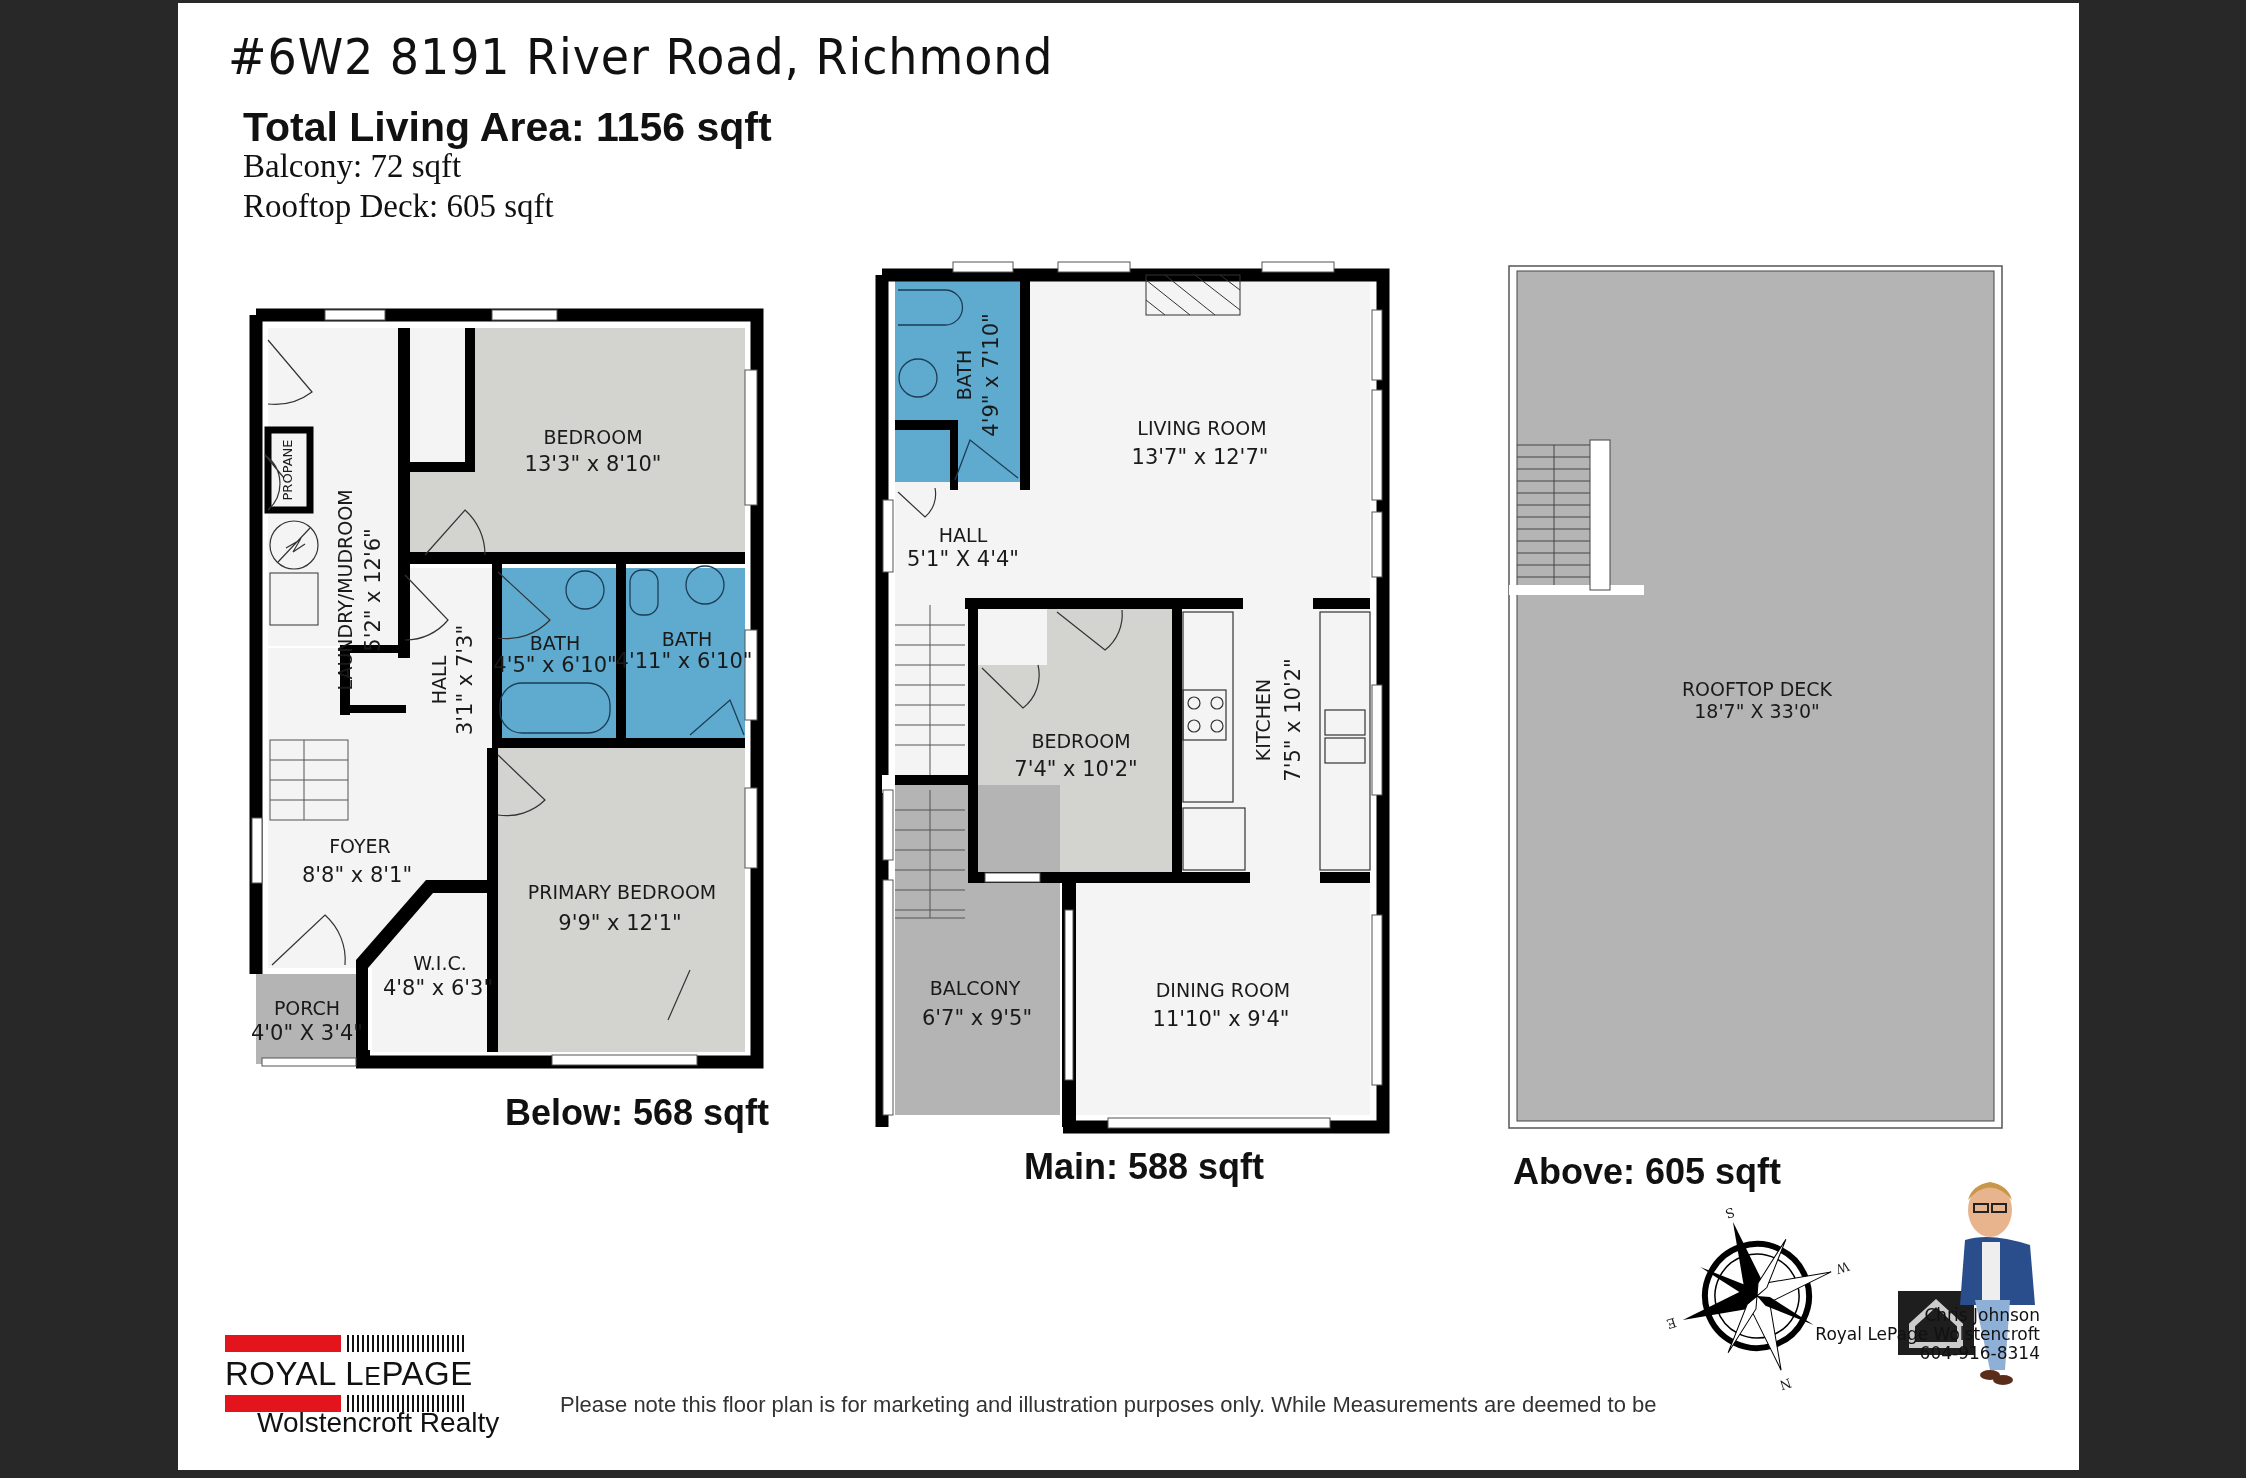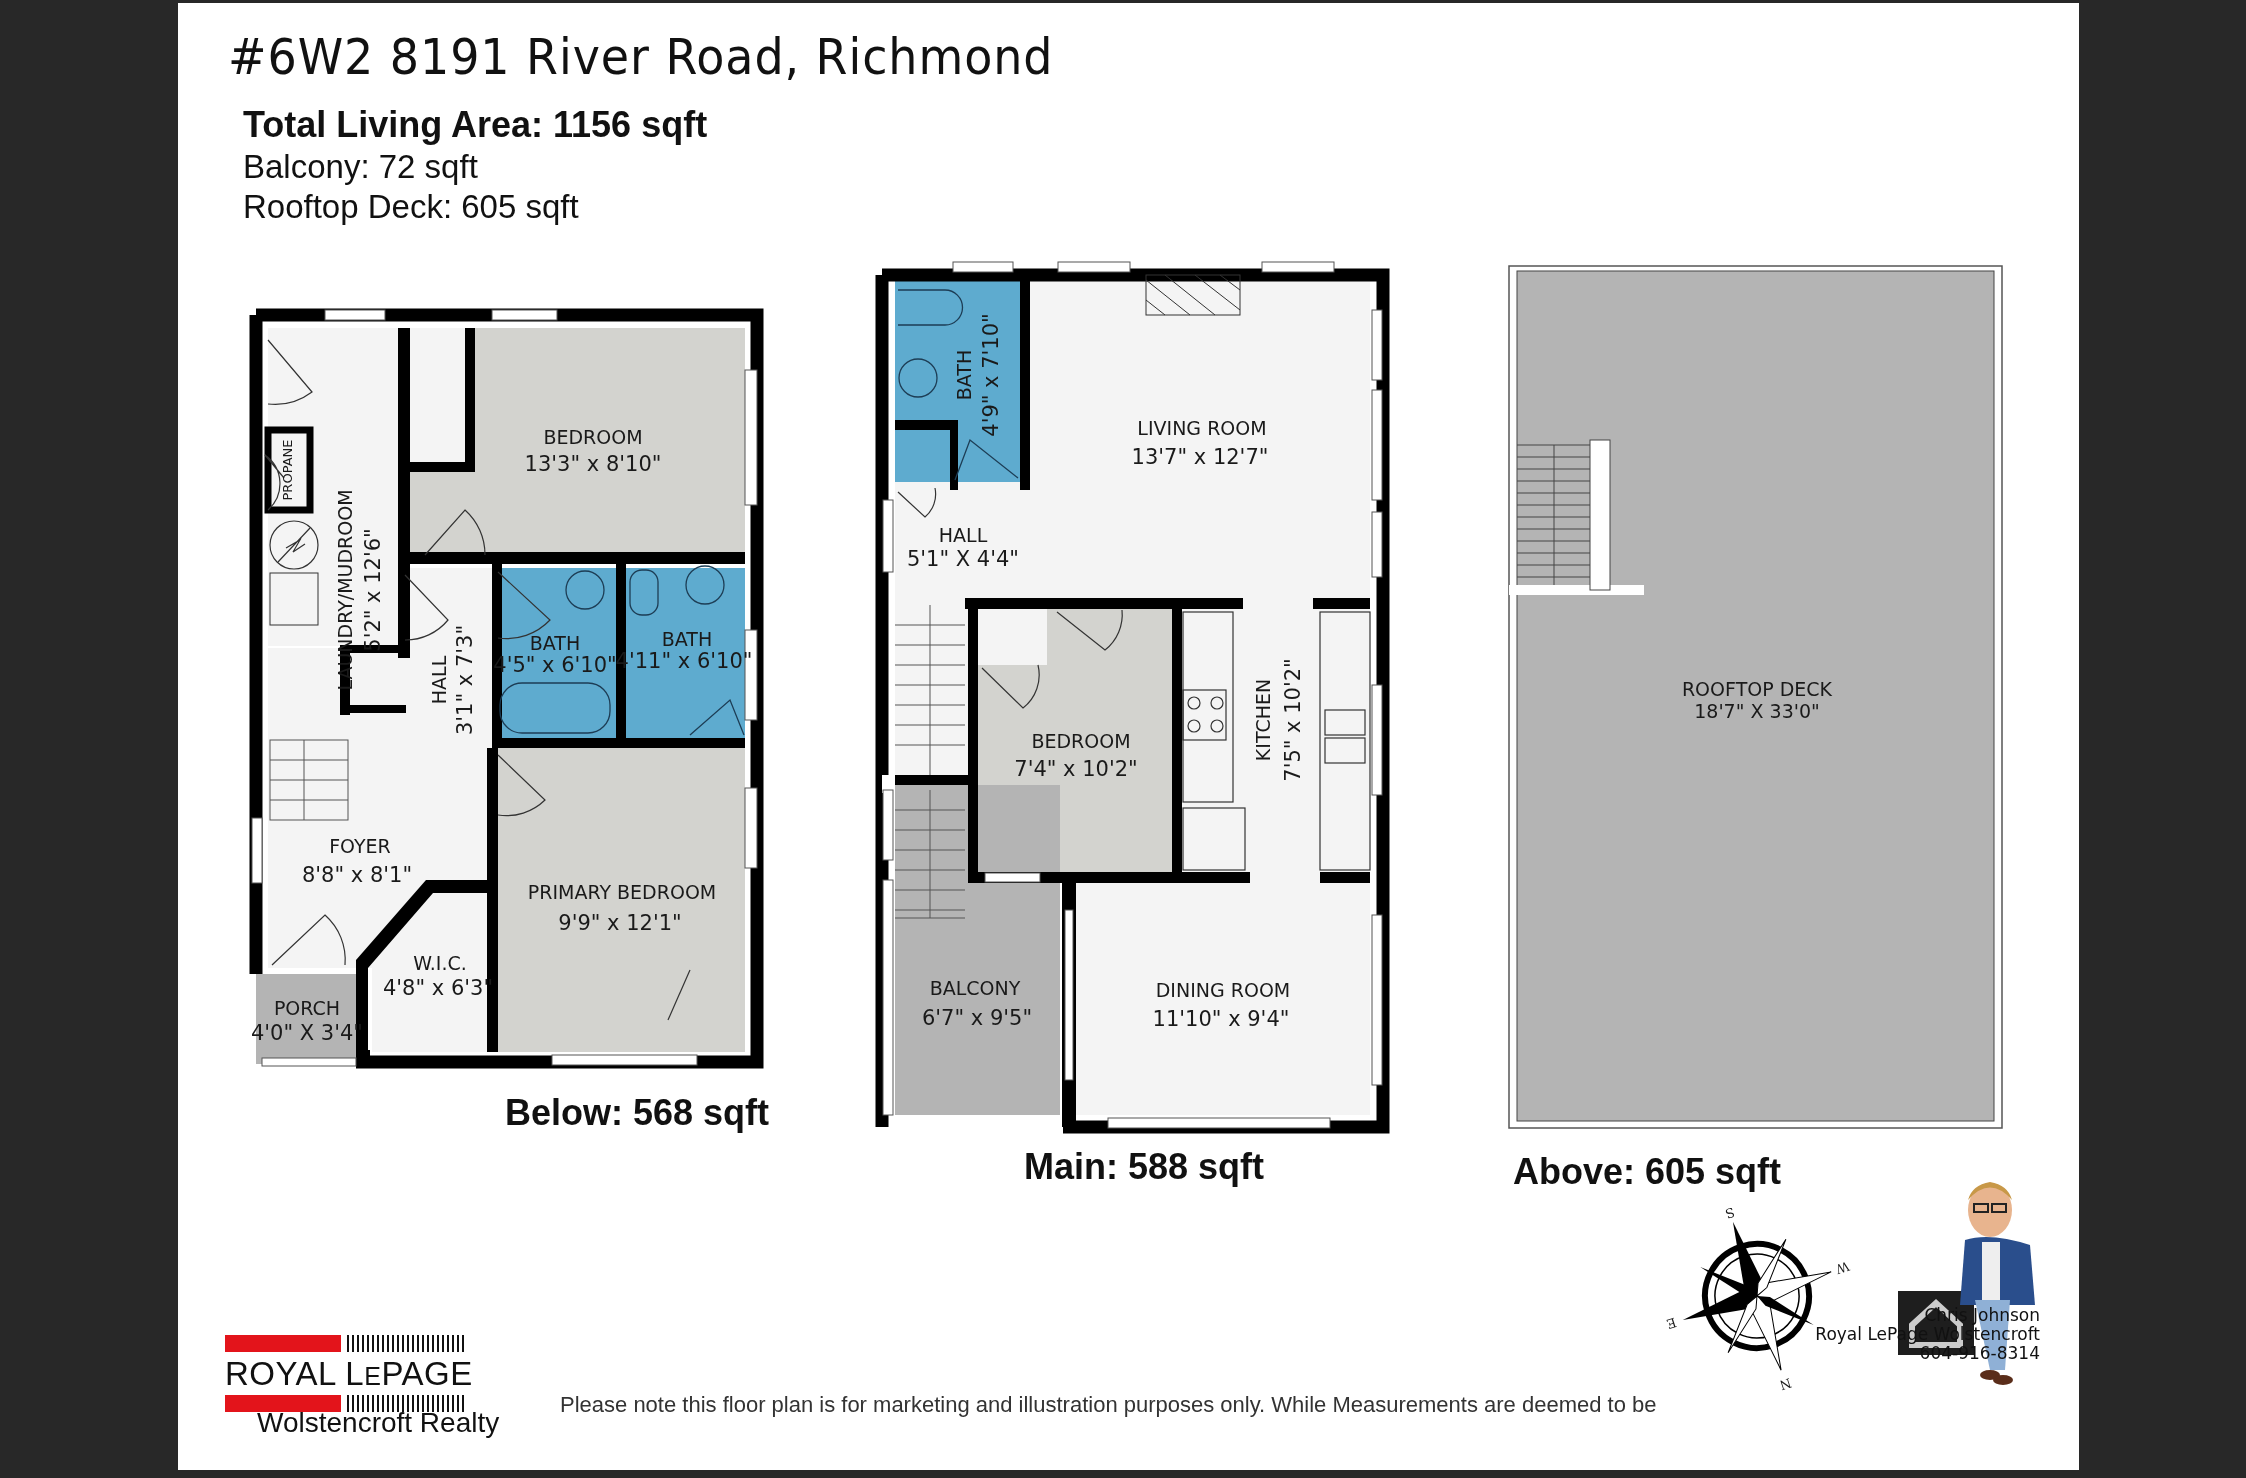--- a/index.html
+++ b/index.html
@@ -1,21 +1,21 @@
 <!DOCTYPE html>
 <html><head>
 <meta charset="utf-8">
 <style>
   html,body{margin:0;padding:0;}
   body{width:2246px;height:1478px;background:#282828;position:relative;overflow:hidden;font-family:"Liberation Sans",sans-serif;}
   .page{position:absolute;left:178px;top:3px;width:1901px;height:1467px;background:#ffffff;}
   .abs{position:absolute;}
   .title{left:228px;top:28px;font-size:50px;color:#111;letter-spacing:1px;font-family:"DejaVu Sans",sans-serif;font-weight:400;transform:scaleX(0.92);transform-origin:left top;white-space:nowrap;}
-  .sum-total{left:243px;top:104px;font-size:36px;font-weight:700;color:#111;white-space:nowrap;}
-  .sum-line{left:243px;font-size:33px;color:#111;white-space:nowrap;}
+  .sum-total{left:243px;top:104px;font-size:41px;font-weight:700;color:#111;white-space:nowrap;}
+  .sum-line{left:243px;font-size:33px;color:#111;white-space:nowrap;font-family:Liberation Serif, serif;}
   .floor-label{font-size:36px;font-weight:700;color:#111;white-space:nowrap;}
   svg text{font-family:"DejaVu Sans",sans-serif;fill:#1a1a1a;}
   .rl{font-size:19px;}
   .rd{font-size:21px;}
   .disclaimer{left:560px;top:1392px;width:1150px;font-size:22px;line-height:26px;color:#333;}
   .agent-text{left:1790px;top:1306px;width:250px;text-align:right;font-size:17px;line-height:19px;color:#111;font-family:"DejaVu Sans",sans-serif;}
   .logo{left:225px;top:1335px;width:240px;}
   .logo-bar{position:absolute;height:17px;background:#e3141b;}
   .logo-stripes{position:absolute;height:17px;background:repeating-linear-gradient(90deg,#111 0 2px,transparent 2px 5px);}
   .logo-name{position:absolute;font-weight:400;font-size:33px;color:#111;white-space:nowrap;letter-spacing:0.5px;}

